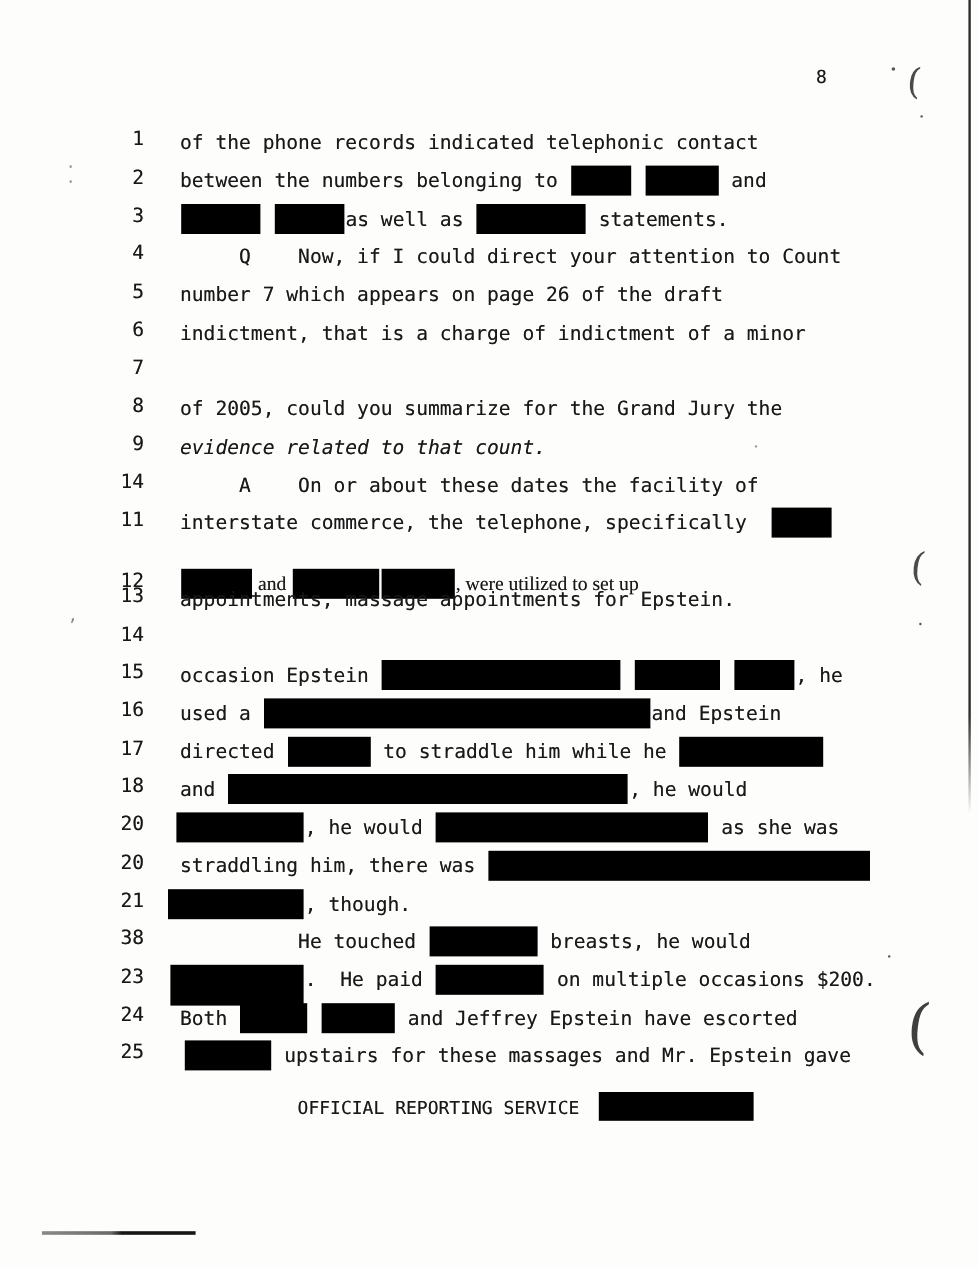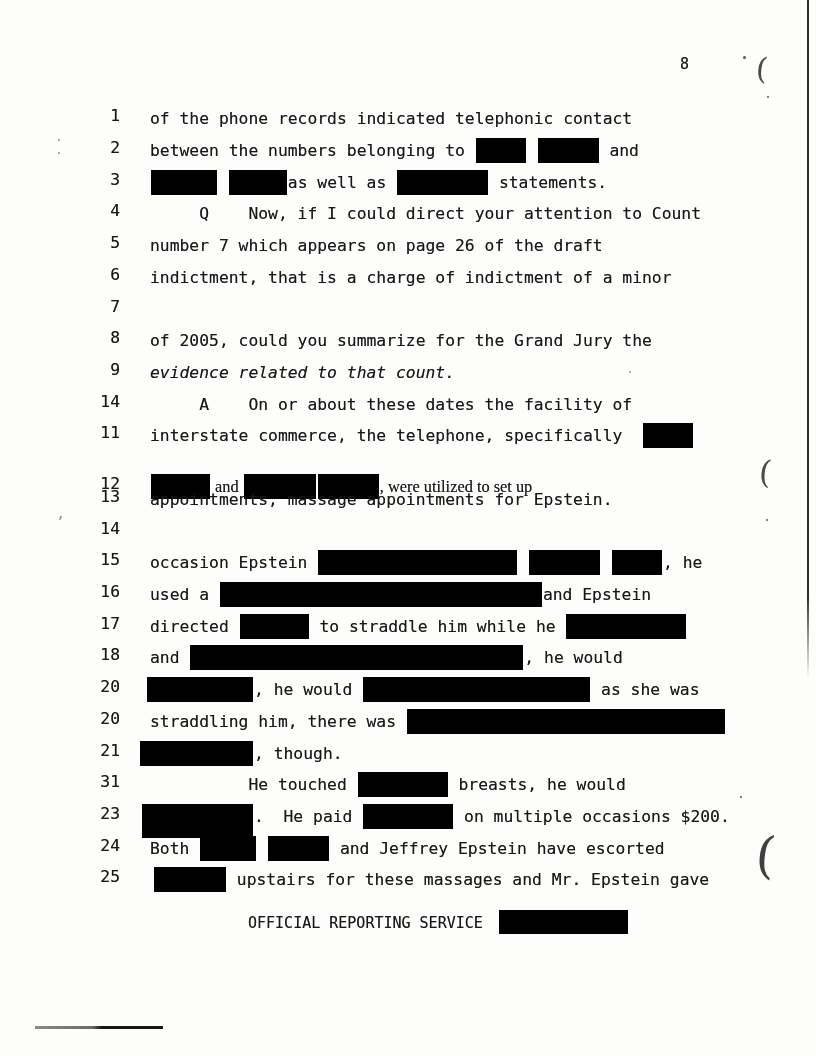--- a/index.html
+++ b/index.html
@@ -118,21 +118,21 @@
       </div>
       <div class="t-row" style="top: 708.88px;">
         <span class="t-num">20</span>
         <span class="t-text" style="left: 150px;">straddling him, there was <span class="rdx" style="width: 318px;"></span></span>
       </div>
       <div class="t-row" style="top: 740.6px;">
         <span class="t-num">21</span>
         <span class="t-text" style="left: 139px;"><span class="rdx" style="width: 113px;"></span>, though.</span>
       </div>
       <div class="t-row" style="top: 772.32px;">
-        <span class="t-num">31</span>
+        <span class="t-num">38</span>
         <span class="t-text" style="left: 150px;">          He touched <span class="rdx" style="width: 90px;"></span> breasts, he would</span>
       </div>
       <div class="t-row" style="top: 804.04px;">
         <span class="t-num">23</span>
         <span class="t-text" style="left: 141px;"><span class="rdx rdx-tall" style="width: 111px;"></span>.  He paid <span class="rdx" style="width: 90px;"></span> on multiple occasions $200.</span>
       </div>
       <div class="t-row" style="top: 835.76px;">
         <span class="t-num">24</span>
         <span class="t-text" style="left: 150px;">Both <span class="rdx" style="width: 56px;"></span> <span class="rdx" style="width: 61px;"></span> and Jeffrey Epstein have escorted</span>
       </div>

